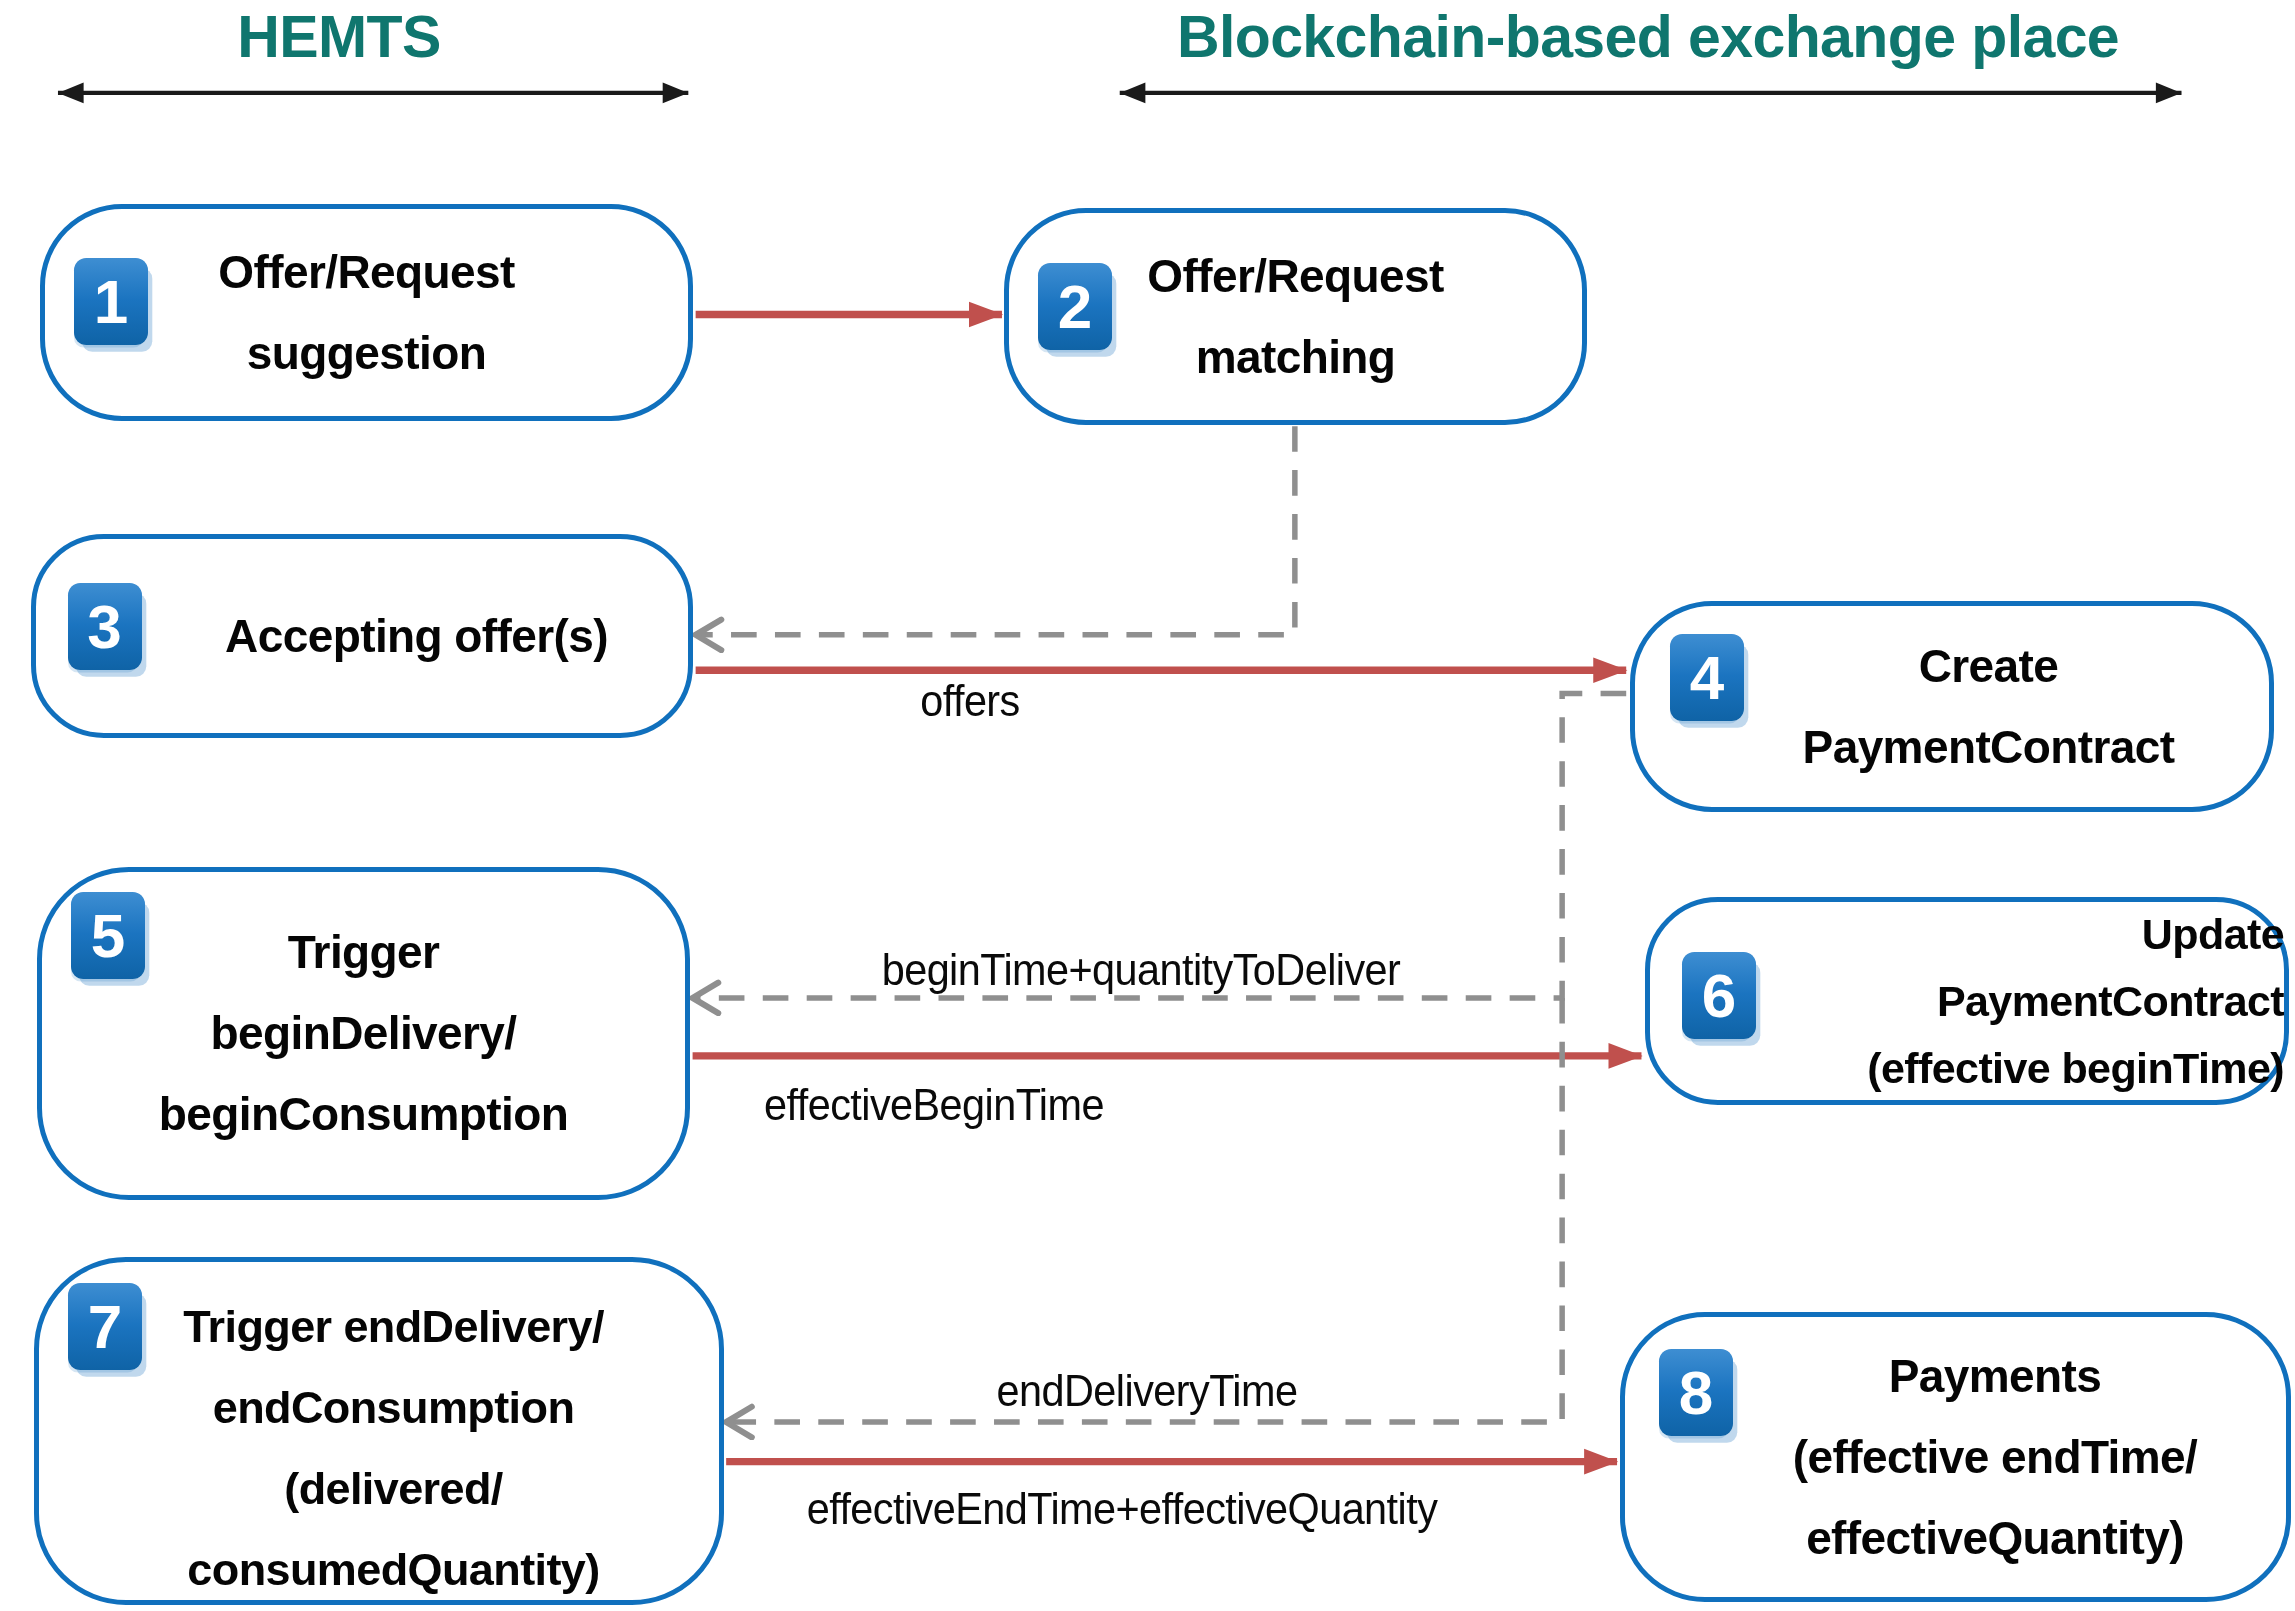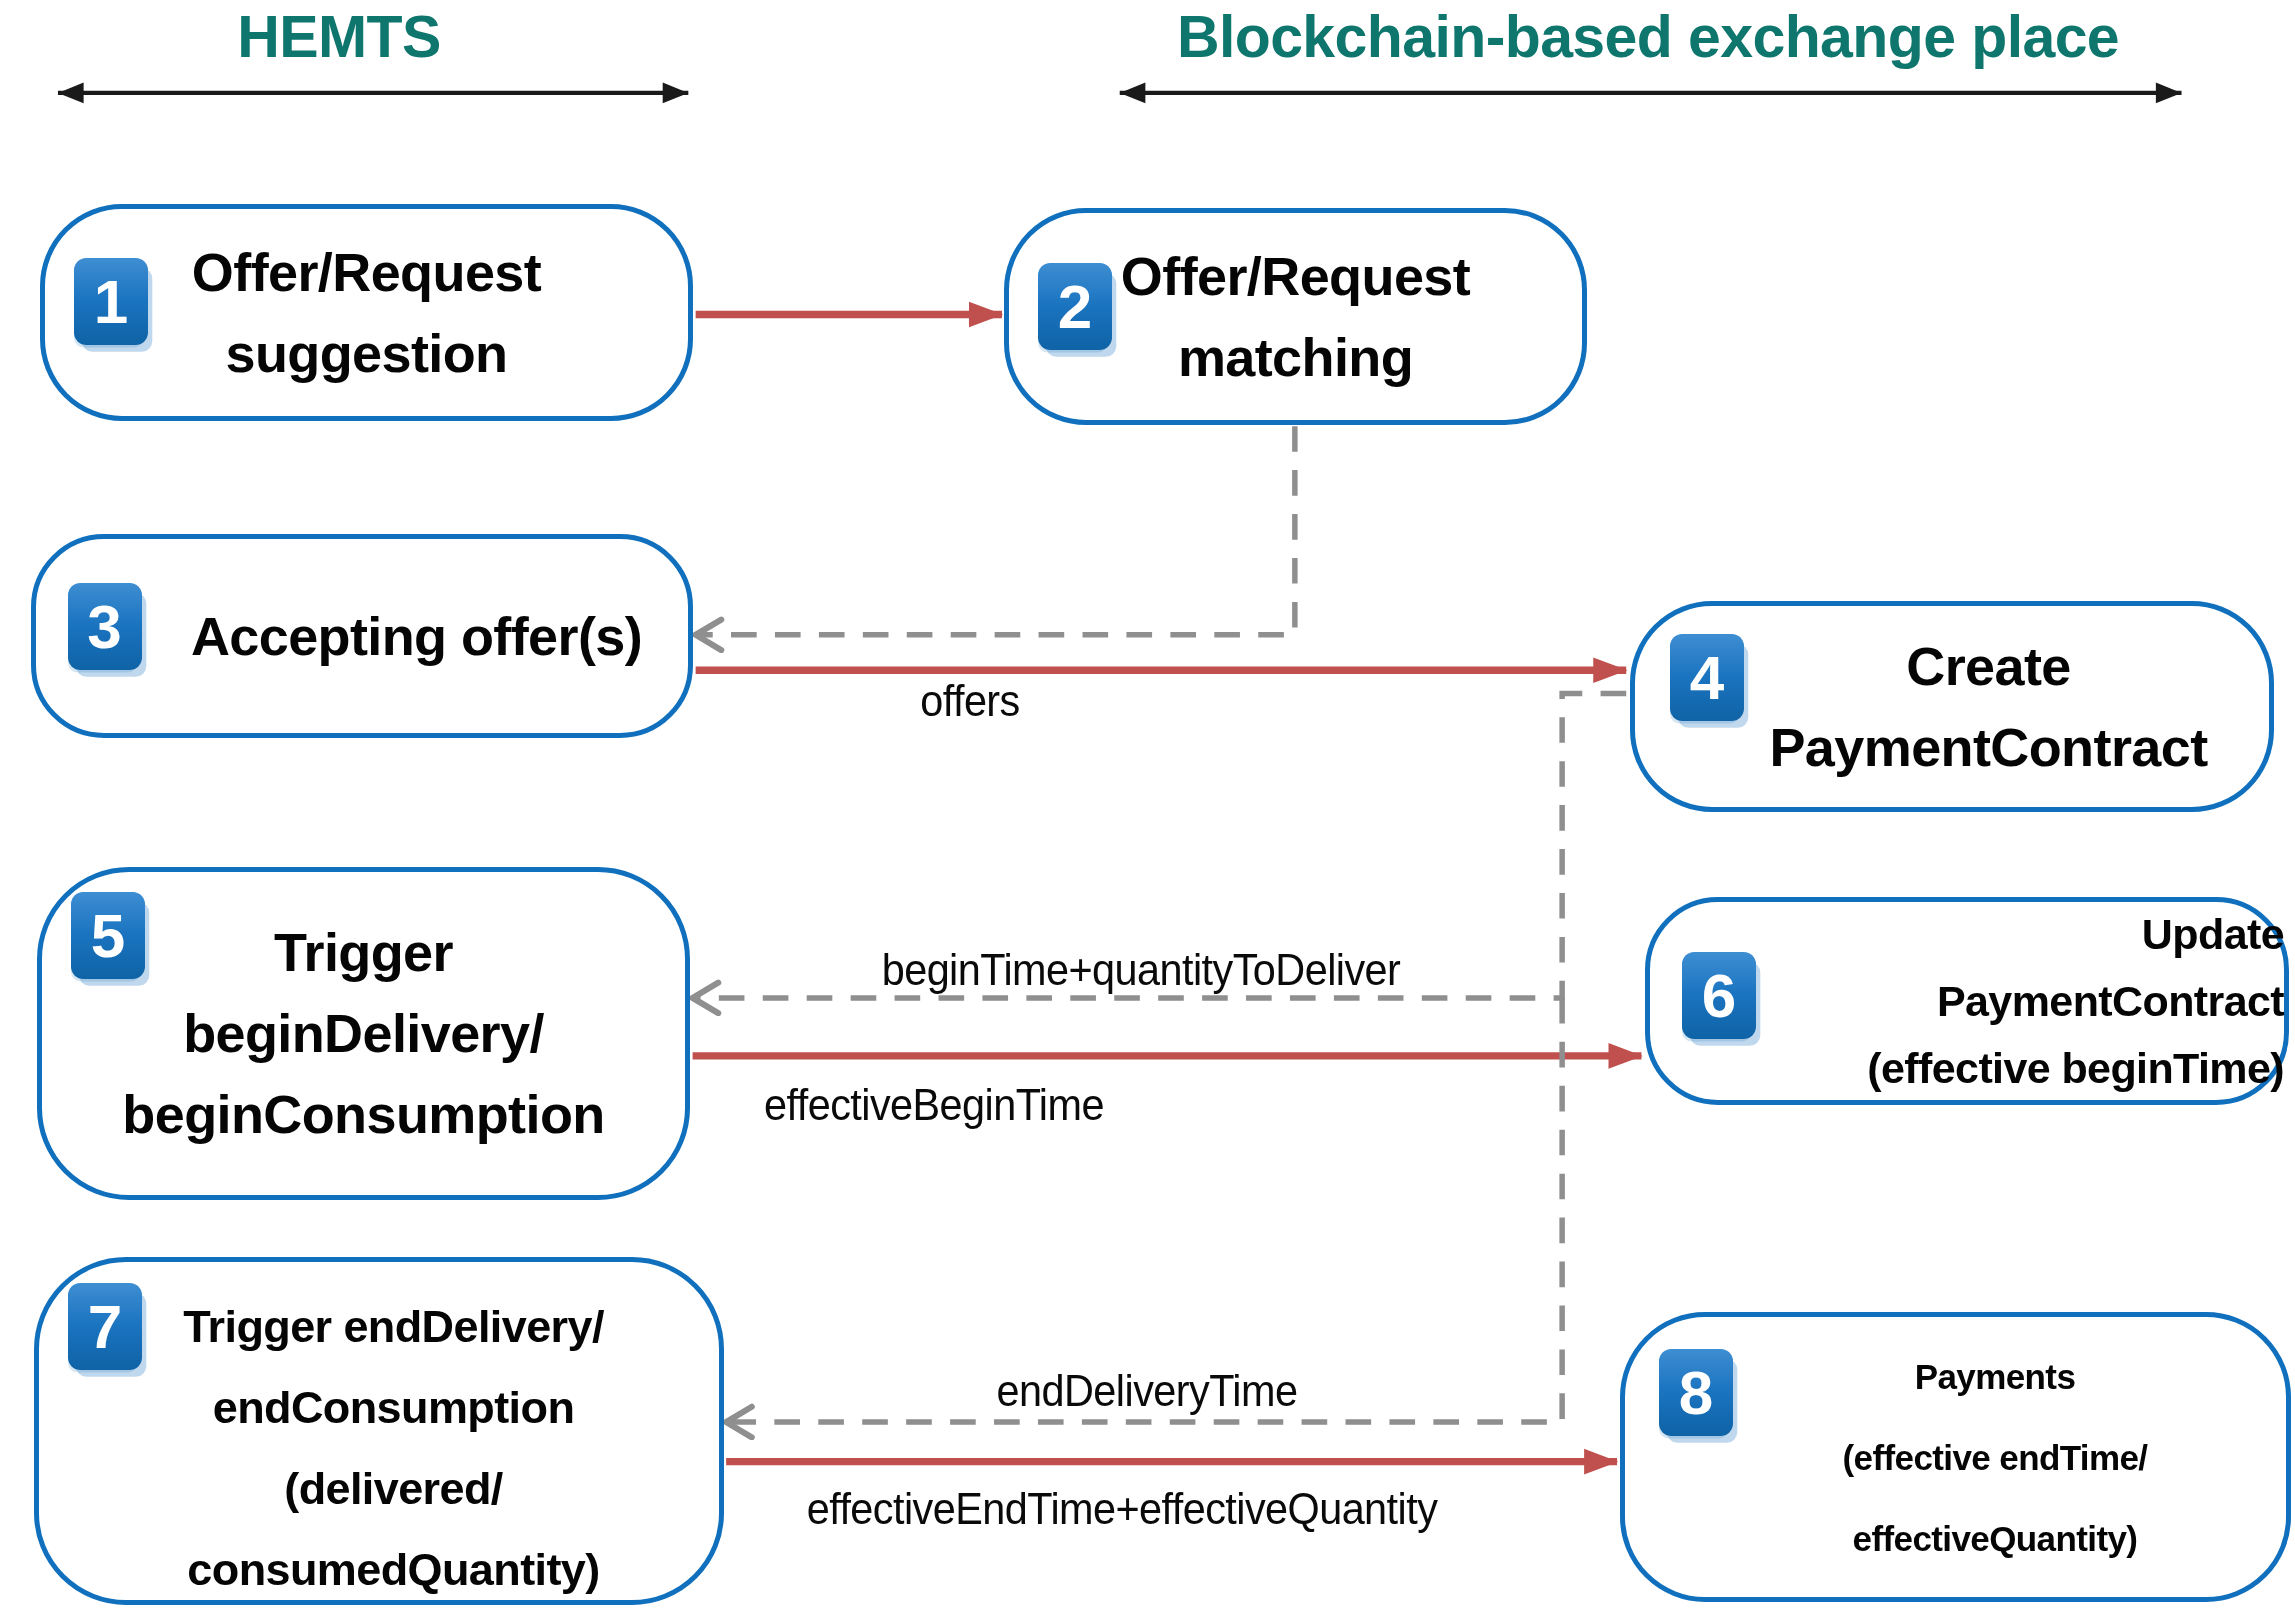--- a/index.html
+++ b/index.html
@@ -21,21 +21,21 @@
   .badge{
     position:absolute;width:74px;height:87px;border-radius:12.2px;
     background:linear-gradient(180deg,#3e8ed2 0%,#1b74c0 48%,#0f63a6 100%);
     box-shadow:6.1px 8.5px 0 -1.8px rgba(27,116,189,0.28), -2.4px 4.9px 0 -2.4px rgba(27,116,189,0.18);
     display:flex;align-items:center;justify-content:center;
     color:#ffffff;font-weight:bold;font-size:62px;
   }
   .lines{
     position:absolute;top:0;left:0;right:0;bottom:0;
     display:flex;flex-direction:column;align-items:center;justify-content:center;
-    font-weight:bold;font-size:54px;line-height:81px;text-align:center;
+    font-weight:bold;font-size:46px;line-height:81px;text-align:center;
     letter-spacing:-0.6px;
   }
   
   .b1{left:40px; top:204px; width:653px;height:217px;}
   .b2{left:1004px;top:208px; width:583px; height:217px;}
   .b3{left:30.5px;  top:534px; width:662px;height:204px;border-radius:73px;}
   .b4{left:1630px;top:601px; width:644px;height:211px;}
   .b5{left:37px;  top:867px;width:653px;height:333px;border-radius:92px;}
   .b6{left:1645px;top:897px;width:644px;height:208px;border-radius:73px;}
   .b7{left:34px;  top:1257px;width:690px;height:348px;border-radius:92px;}
@@ -47,21 +47,21 @@
   .b4 .badge{left:35px;top:27.5px;}
   .b5 .badge{left:29px;top:19.5px;}
   .b6 .badge{left:32px;top:50px;}
   .b7 .badge{left:29px;top:21.4px;}
   .b8 .badge{left:34px;top:32px;}
   
   .b3 .lines{padding-left:110px;}
   .b4 .lines{padding-left:73px;}
   .b6 .lines{padding-left:85px;font-size:43px;line-height:67px;align-items:flex-end;}
   .b7 .lines{font-size:45px;line-height:81px;padding-left:29px;margin-top:34px;}
-  .b8 .lines{padding-left:79px;font-size:35px;line-height:81px;}
+  .b8 .lines{padding-left:79px;font-size:46px;line-height:81px;}
   .wire-label{
     position:absolute;font-size:45px;font-weight:normal;color:#0a0a0a;
     white-space:nowrap;transform:translateX(-50%) scaleX(0.92);
     letter-spacing:-0.6px;
   }
   .lbl-offers{left:970px;top:675px;}
   .lbl-begin-req{left:1141px;top:944px;}
   .lbl-begin-res{left:934px;top:1079px;}
   .lbl-end-req{left:1147px;top:1365px;}
   .lbl-end-res{left:1122px;top:1483px;}

